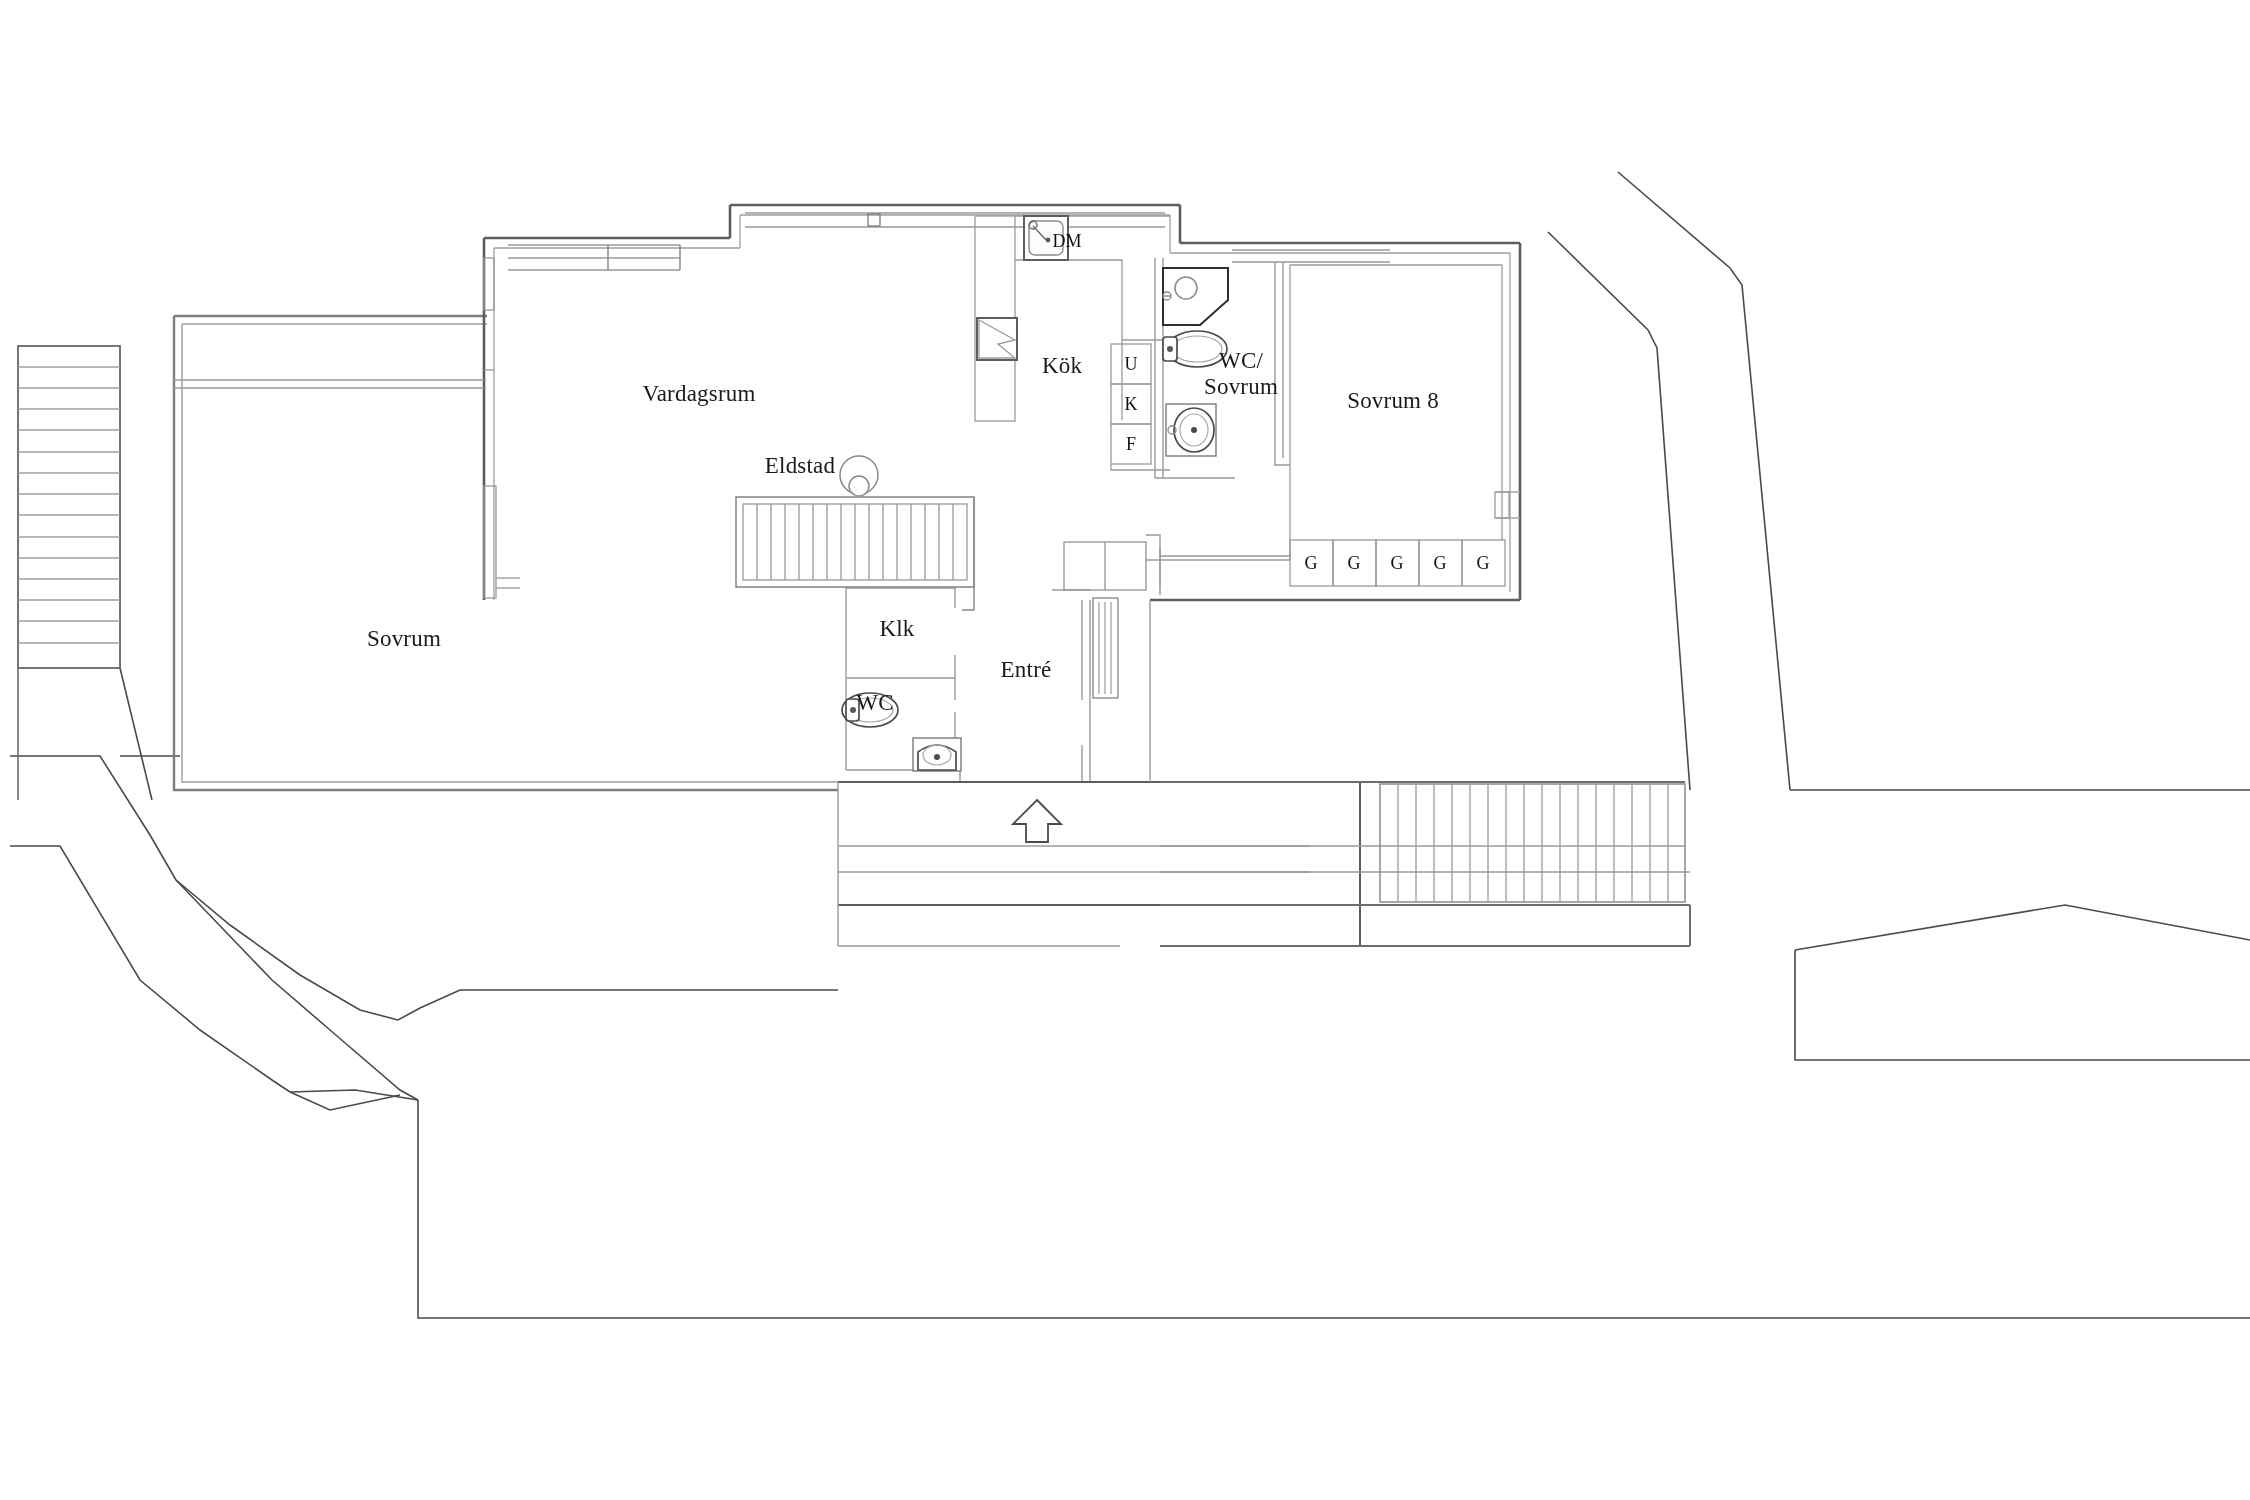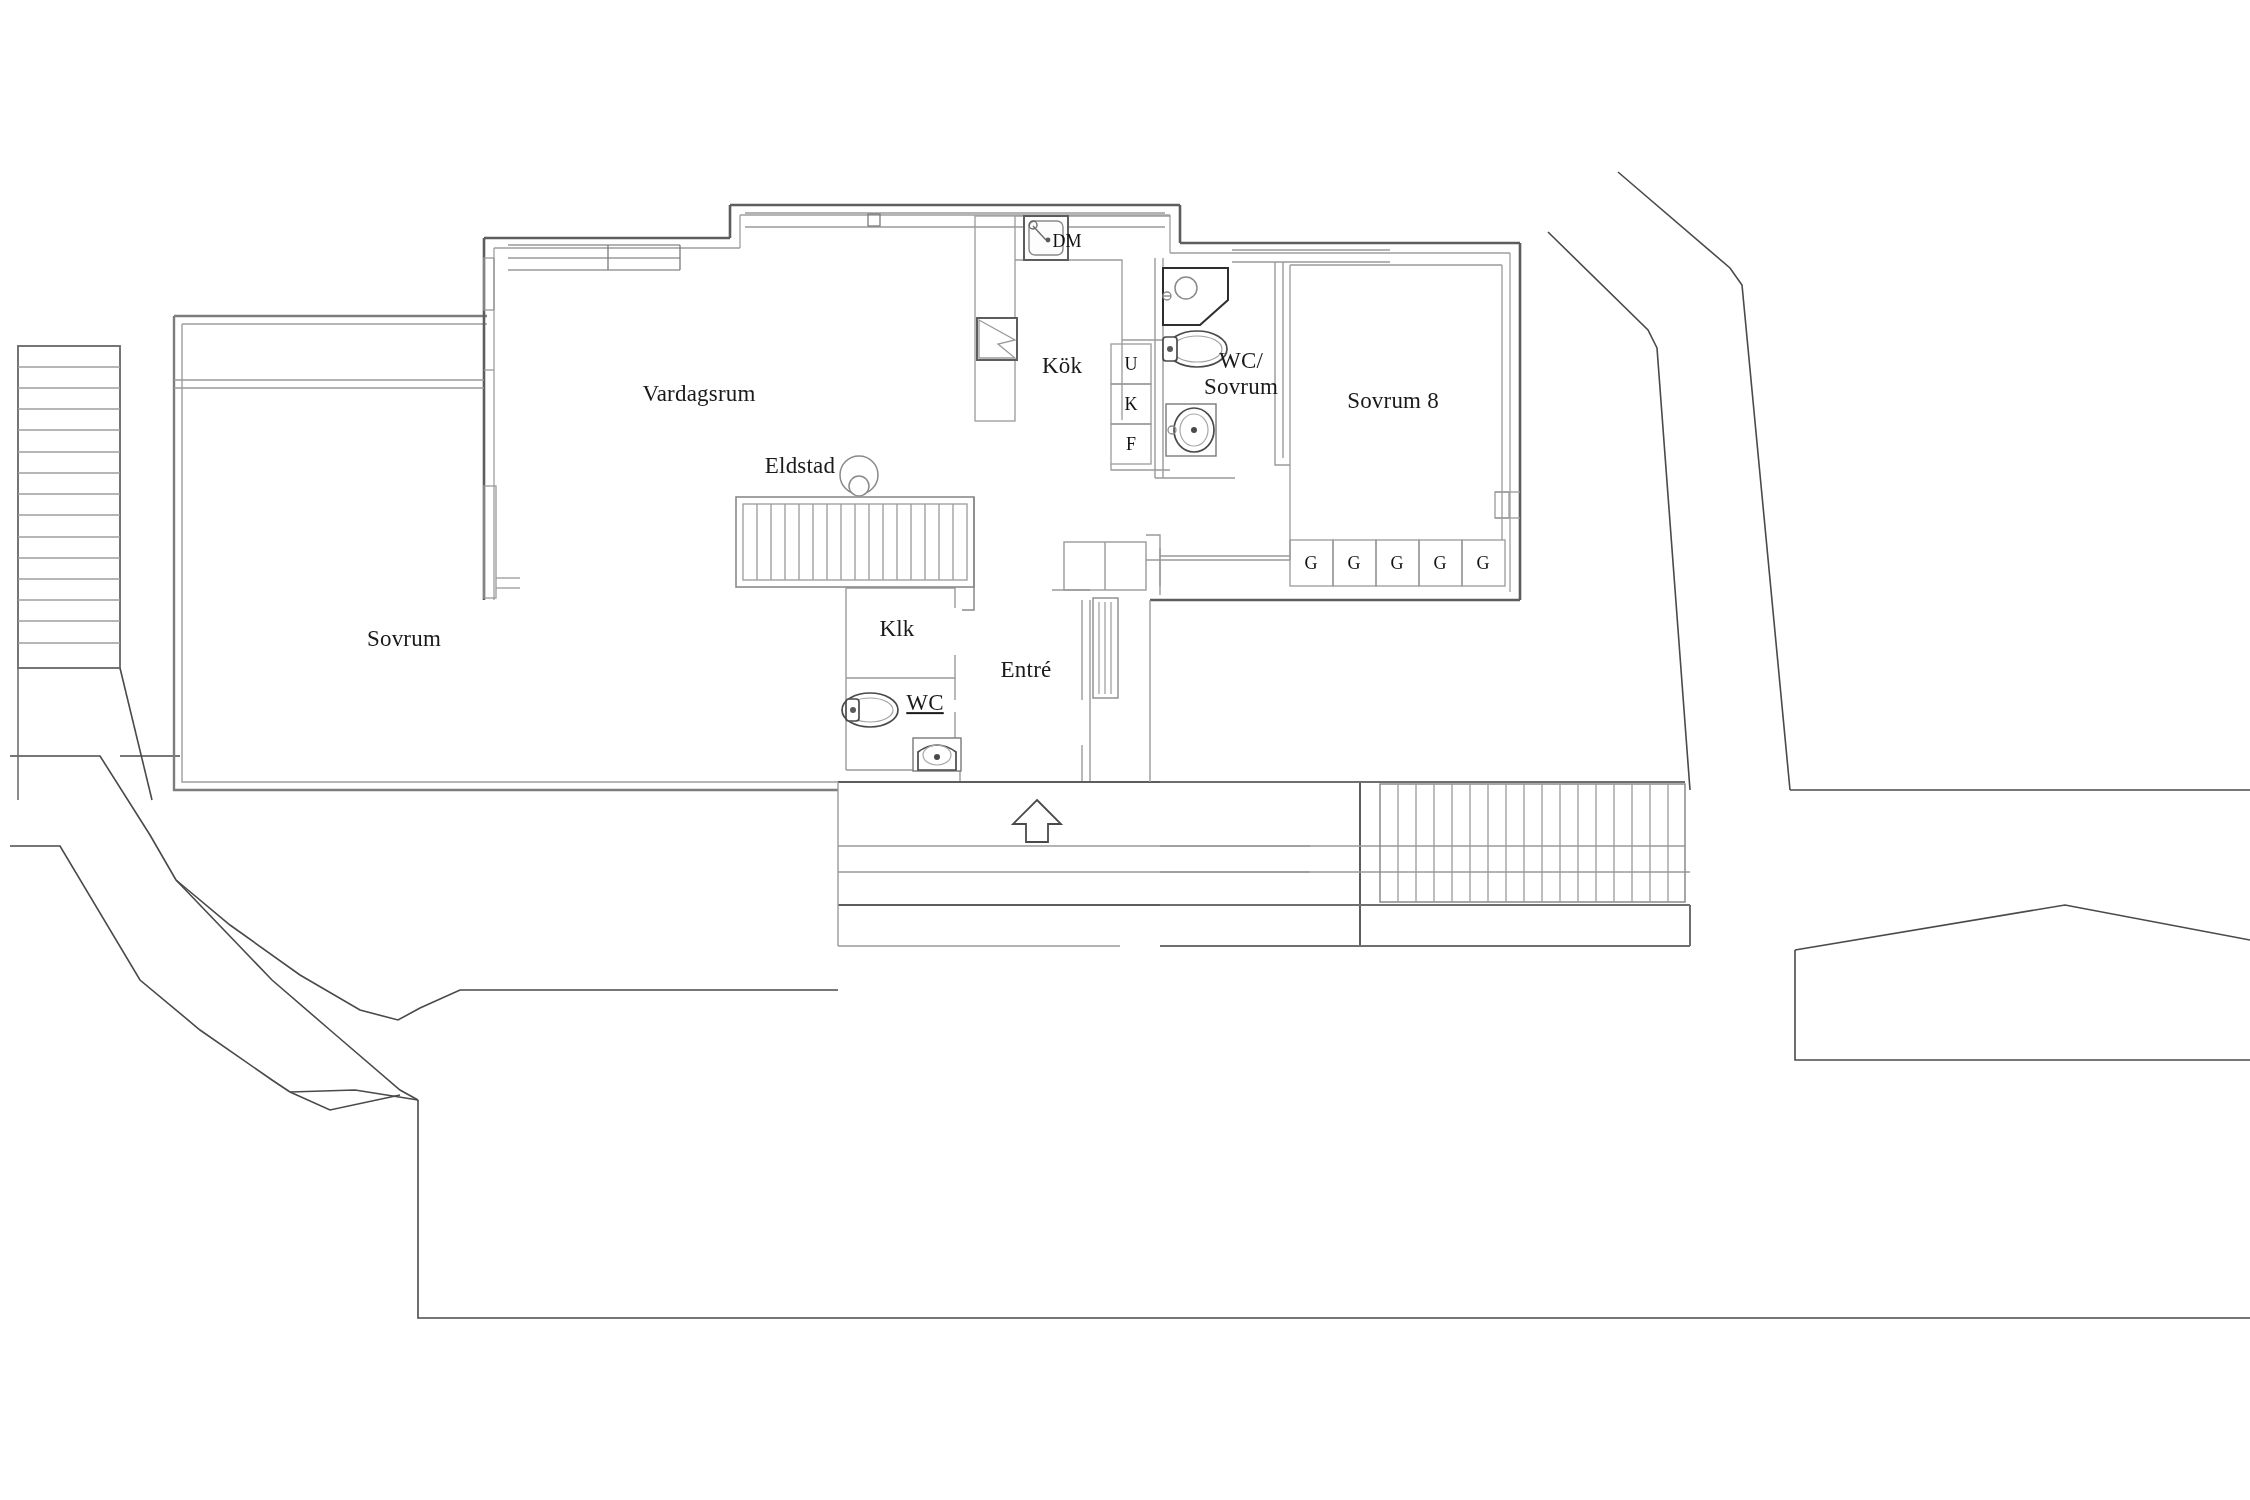--- a/index.html
+++ b/index.html
@@ -353,21 +353,21 @@
   </svg>
 
   <div class="room-label" style="left:699px; top:394px;">Vardagsrum</div>
   <div class="room-label" style="left:1062px; top:366px;">Kök</div>
   <div class="room-label" style="left:1241px; top:374px;">WC/
 Sovrum</div>
   <div class="room-label" style="left:1393px; top:401px;">Sovrum 8</div>
   <div class="room-label" style="left:404px; top:639px;">Sovrum</div>
   <div class="room-label" style="left:1026px; top:670px;">Entré</div>
   <div class="room-label" style="left:897px; top:629px;">Klk</div>
-  <div class="room-label" style="left:925px; top:703px;text-decoration:underline;">WC</div>
+  <div class="room-label" style="left:875px; top:703px;">WC</div>
   <div class="room-label" style="left:800px; top:466px;">Eldstad</div>
 
   <div class="tag-label" style="left:1067px; top:241px;">DM</div>
   <div class="tag-label" style="left:1131px; top:364px;">U</div>
   <div class="tag-label" style="left:1131px; top:404px;">K</div>
   <div class="tag-label" style="left:1131px; top:444px;">F</div>
   <div class="tag-label" style="left:1311px; top:563px;">G</div>
   <div class="tag-label" style="left:1354px; top:563px;">G</div>
   <div class="tag-label" style="left:1397px; top:563px;">G</div>
   <div class="tag-label" style="left:1440px; top:563px;">G</div>

